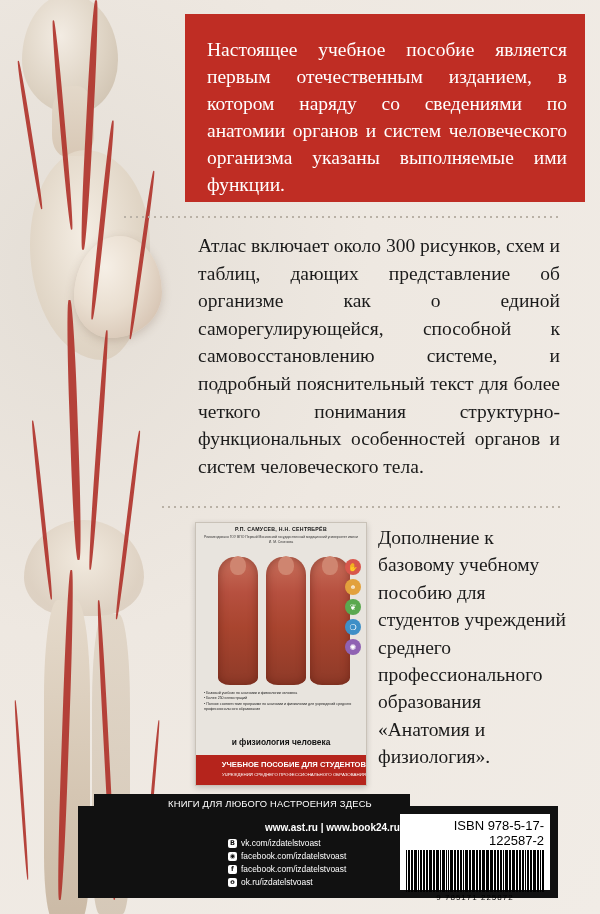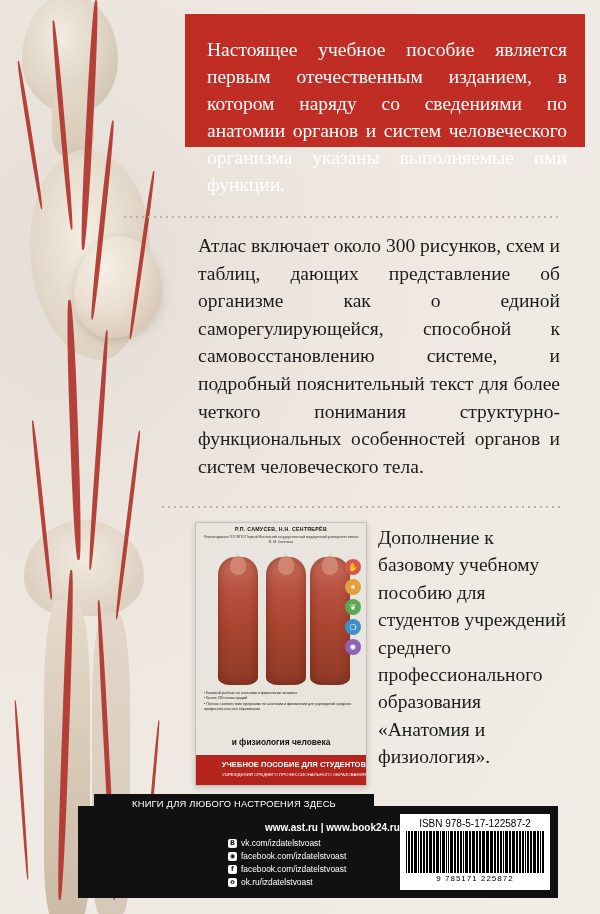--- a/index.html
+++ b/index.html
@@ -72,21 +72,21 @@
   .v7{left:104px;top:600px;width:5px;height:300px;transform:rotate(-3deg);}
   .v8{left:28px;top:60px;width:4px;height:150px;transform:rotate(-9deg);}
   .v9{left:140px;top:170px;width:4px;height:170px;transform:rotate(8deg);}
   .v10{left:40px;top:420px;width:4px;height:180px;transform:rotate(-6deg);}
   .v11{left:126px;top:430px;width:4px;height:190px;transform:rotate(7deg);}
   .v12{left:20px;top:700px;width:3px;height:180px;transform:rotate(-4deg);}
   .v13{left:150px;top:720px;width:3px;height:170px;transform:rotate(5deg);}
 
   
   .red-block{
-    position:absolute;left:185px;top:14px;width:400px;height:133px;
+    position:absolute;left:185px;top:14px;width:400px;height:188px;
     background:#bf2d24;
   }
   .red-block p{
     margin:0;
     color:#fff;
     font-size:19.5px;
     line-height:27px;
     padding:22px 18px 0 22px;
     text-align:justify;
     text-justify:inter-word;
@@ -191,21 +191,21 @@
 
   
   .footer{
     position:absolute;left:78px;top:806px;width:480px;height:92px;
     background:#111;
   }
   .footer-tagline{
     position:absolute;left:16px;top:-12px;width:280px;height:18px;
     background:#111;color:#fff;font-size:9.4px;
     display:flex;align-items:center;justify-content:center;
-    font-family:"Liberation Sans", sans-serif;letter-spacing:.2px;
+    font-family:"Liberation Sans", sans-serif;letter-spacing:.2px;padding-left:36px;
   }
   .logo-box{
     position:absolute;left:8px;top:18px;width:124px;color:#fff;text-align:center;
   }
   .logo-mark{
     font-size:32px;font-weight:bold;letter-spacing:-1px;line-height:32px;
     font-family:"Liberation Sans", sans-serif;
   }
   .logo-cross{
     display:inline-block;position:relative;width:13px;height:26px;vertical-align:-4px;
@@ -231,21 +231,21 @@
   .sico{
     display:inline-block;width:9px;height:9px;border-radius:2px;background:#fff;color:#111;
     font-size:6.5px;line-height:9px;text-align:center;font-weight:bold;
     font-family:"DejaVu Sans", sans-serif;
   }
   .isbn-box{
     position:absolute;right:8px;top:8px;width:150px;height:76px;background:#fff;
     padding:4px 6px;box-sizing:border-box;
   }
   .isbn-text{
-    font-size:10px;color:#000;text-align:center;font-family:"Liberation Sans", sans-serif;
+    font-size:13px;color:#000;text-align:right;font-family:"Liberation Sans", sans-serif;
     margin-bottom:2px;
   }
   .barcode{
     height:42px;display:flex;align-items:stretch;gap:1px;justify-content:center;
     margin-top:2px;
   }
   .barcode i{display:block;background:#000;}
   .isbn-digits{
     font-size:8px;text-align:center;letter-spacing:1px;margin-top:1px;
     font-family:"Liberation Sans", sans-serif;color:#000;

